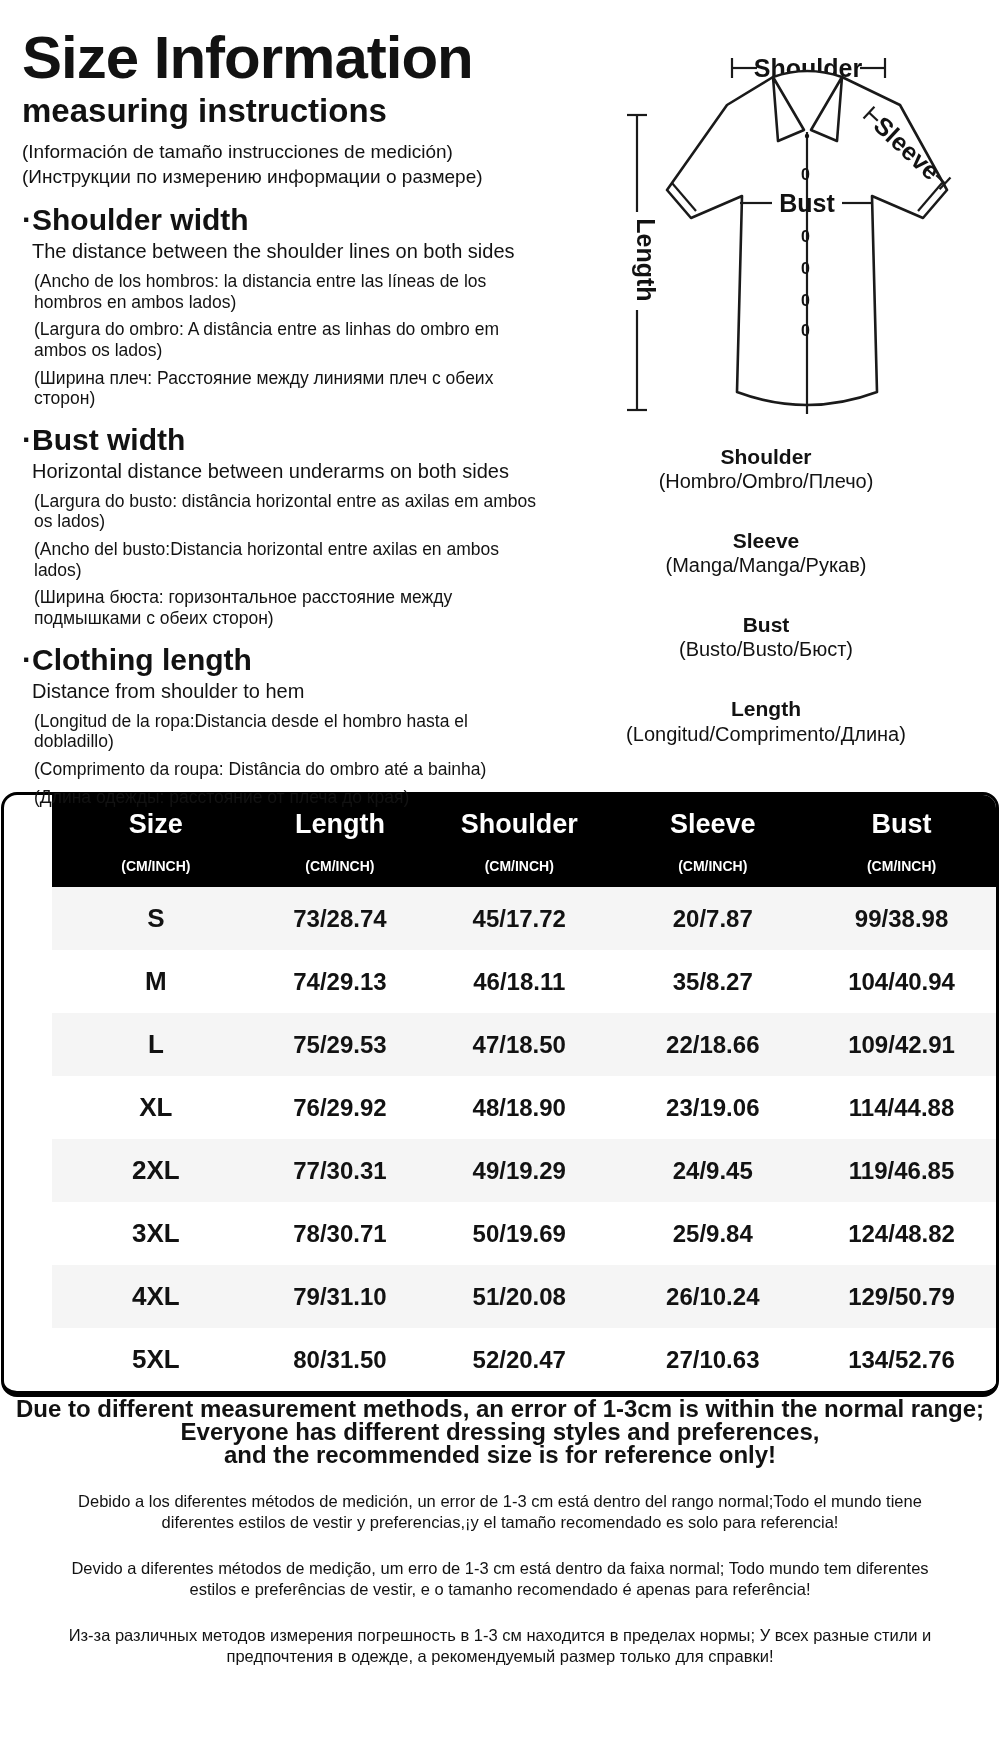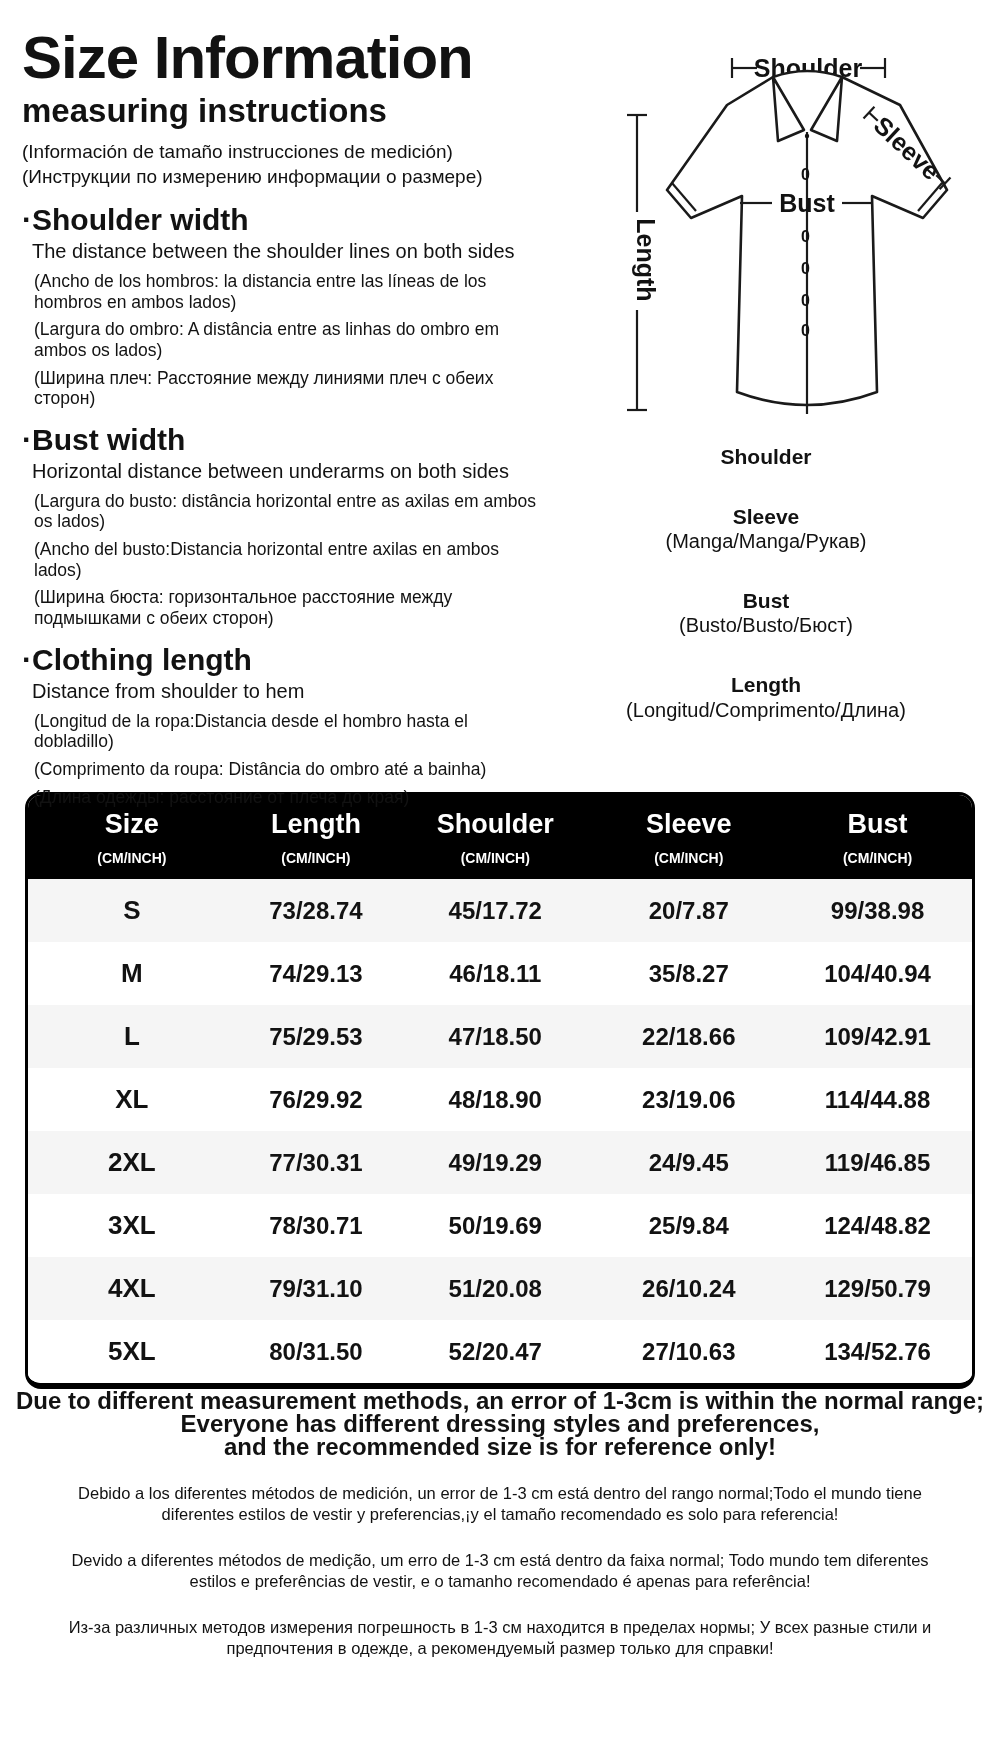--- a/index.html
+++ b/index.html
@@ -24,29 +24,29 @@
   .legend-item{text-align:center;margin-bottom:36px;}
   .legend-term{font-size:21px;font-weight:800;line-height:1.15;}
   .legend-trans{font-size:20px;line-height:1.2;}
   svg .ln{stroke:#1a1a1a;stroke-width:2.2;fill:none;}
   svg .shirt{stroke:#1a1a1a;stroke-width:2.6;fill:#ffffff;stroke-linejoin:round;}
   svg .lbl{font-family:"Liberation Sans",sans-serif;font-weight:800;font-size:25px;fill:#121212;}
   svg .btn{font-family:"Liberation Sans",sans-serif;font-weight:700;font-size:16px;fill:#121212;}
   
   .size-table{
     width:944px;margin:0 auto;border:3px solid #000;border-bottom-width:6px;
-    border-radius:16px;overflow:hidden;background:#fff;
+    border-radius:16px;overflow:hidden;background:#fff;padding-left:48px;
   }
   .t-head{
     display:grid;grid-template-columns:22% 17% 21% 20% 20%;
     background:#000000;color:#ffffff;text-align:center;
     padding:15px 0 13px 0;
   }
   .t-head .c-label{font-size:27px;font-weight:800;line-height:1.05;}
-  .t-head .c-unit{font-size:14px;font-weight:700;margin-top:12px;}
+  .t-head .c-unit{font-size:14px;font-weight:700;margin-top:20px;}
   .t-row{
     display:grid;grid-template-columns:22% 17% 21% 20% 20%;
     height:63px;align-items:center;text-align:center;background:#ffffff;
   }
   .t-row:nth-child(odd){background:#f5f5f5;}
   .t-row .cell{font-size:24px;font-weight:800;}
   .t-row .cell.size{font-size:26px;}
   
   .disclaimer{text-align:center;}
   .disc-en{font-size:24px;font-weight:800;line-height:23px;}
@@ -135,20 +135,21 @@
       <g>
         <line class="ln" x1="200" y1="183" x2="232" y2="183"></line>
         <text class="lbl" x="267" y="192" text-anchor="middle">Bust</text>
         <line class="ln" x1="302" y1="183" x2="332" y2="183"></line>
       </g>
     </svg>
 
     <div class="legend">
       <div class="legend-item">
         <div class="legend-term">Shoulder</div>
+        <div class="legend-trans">(Hombro/Ombro/Плечо)</div>
       </div>
       <div class="legend-item">
         <div class="legend-term">Sleeve</div>
         <div class="legend-trans">(Manga/Manga/Рукав)</div>
       </div>
       <div class="legend-item">
         <div class="legend-term">Bust</div>
         <div class="legend-trans">(Busto/Busto/Бюст)</div>
       </div>
       <div class="legend-item">

